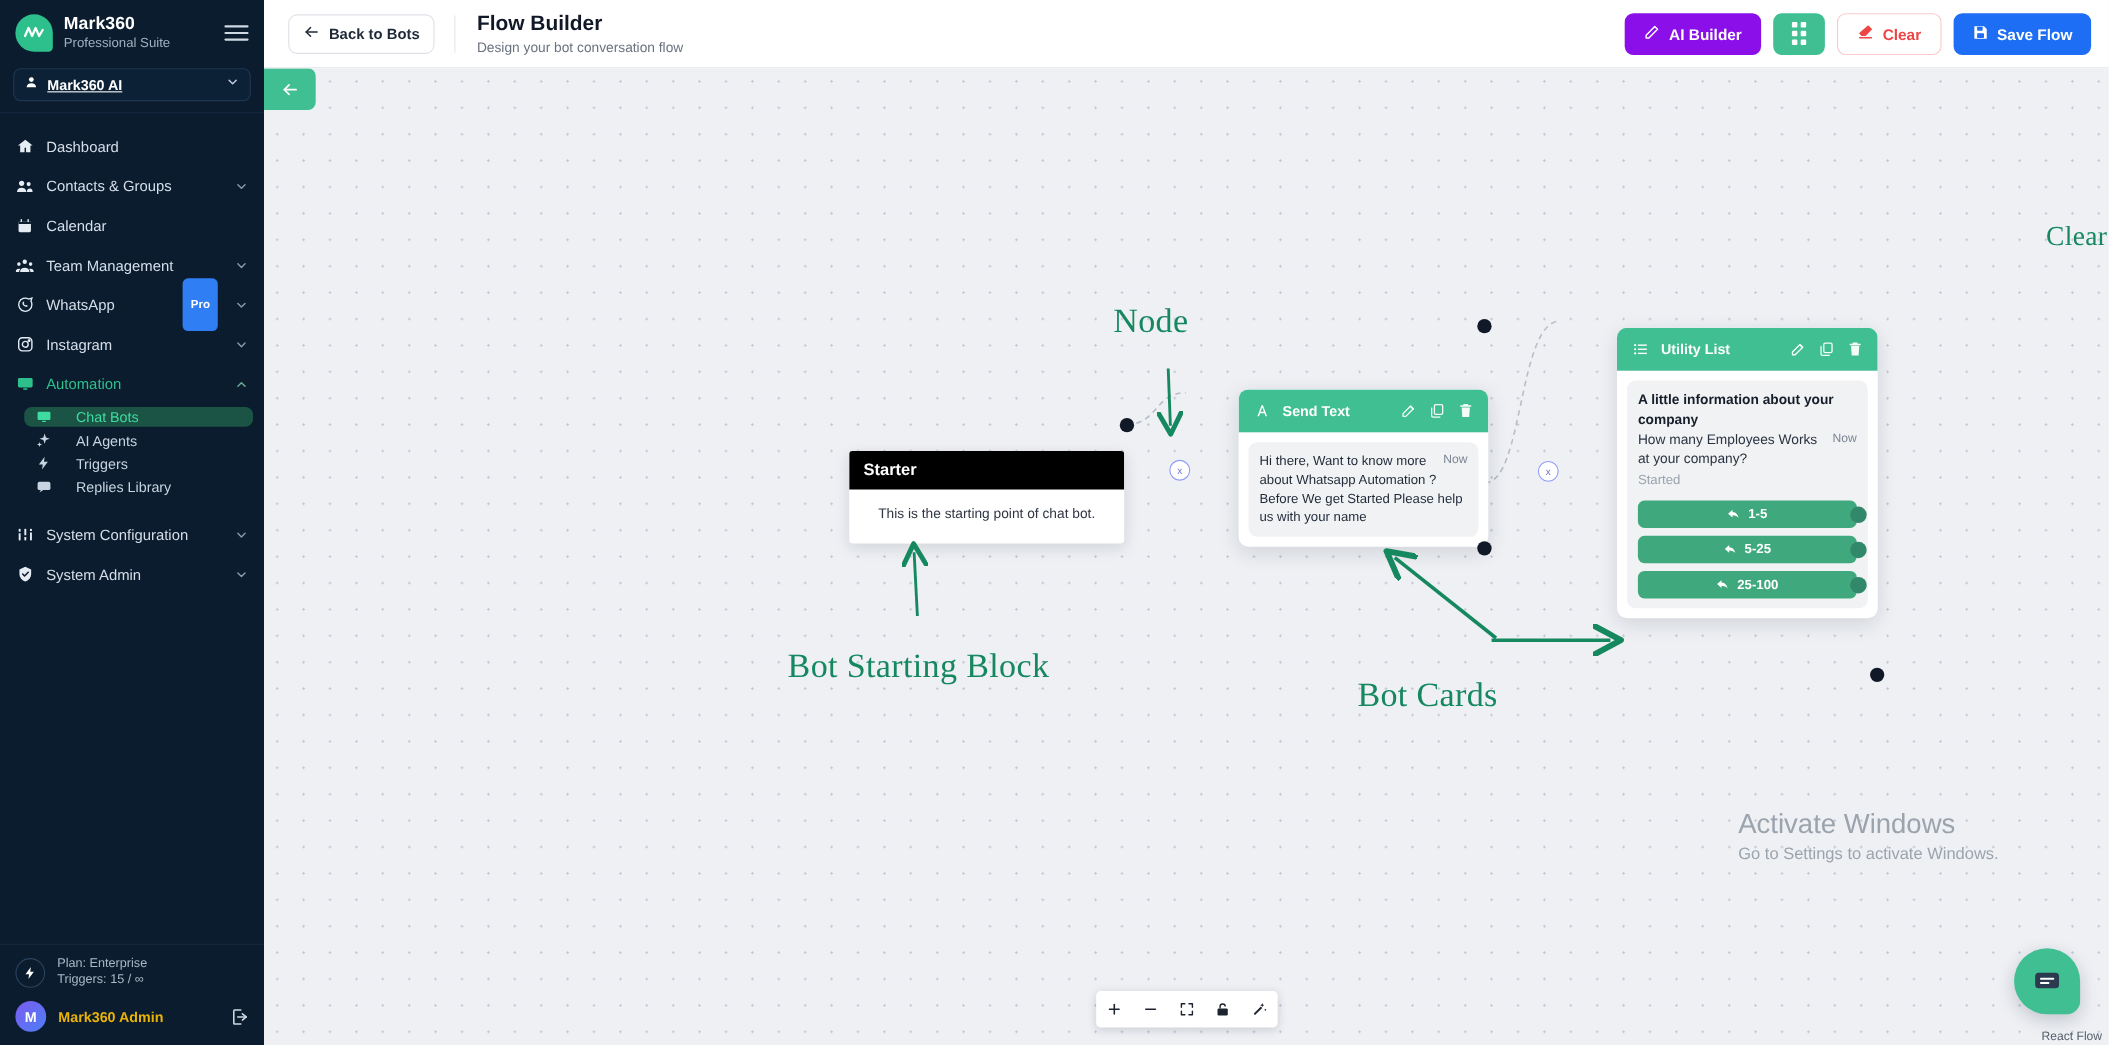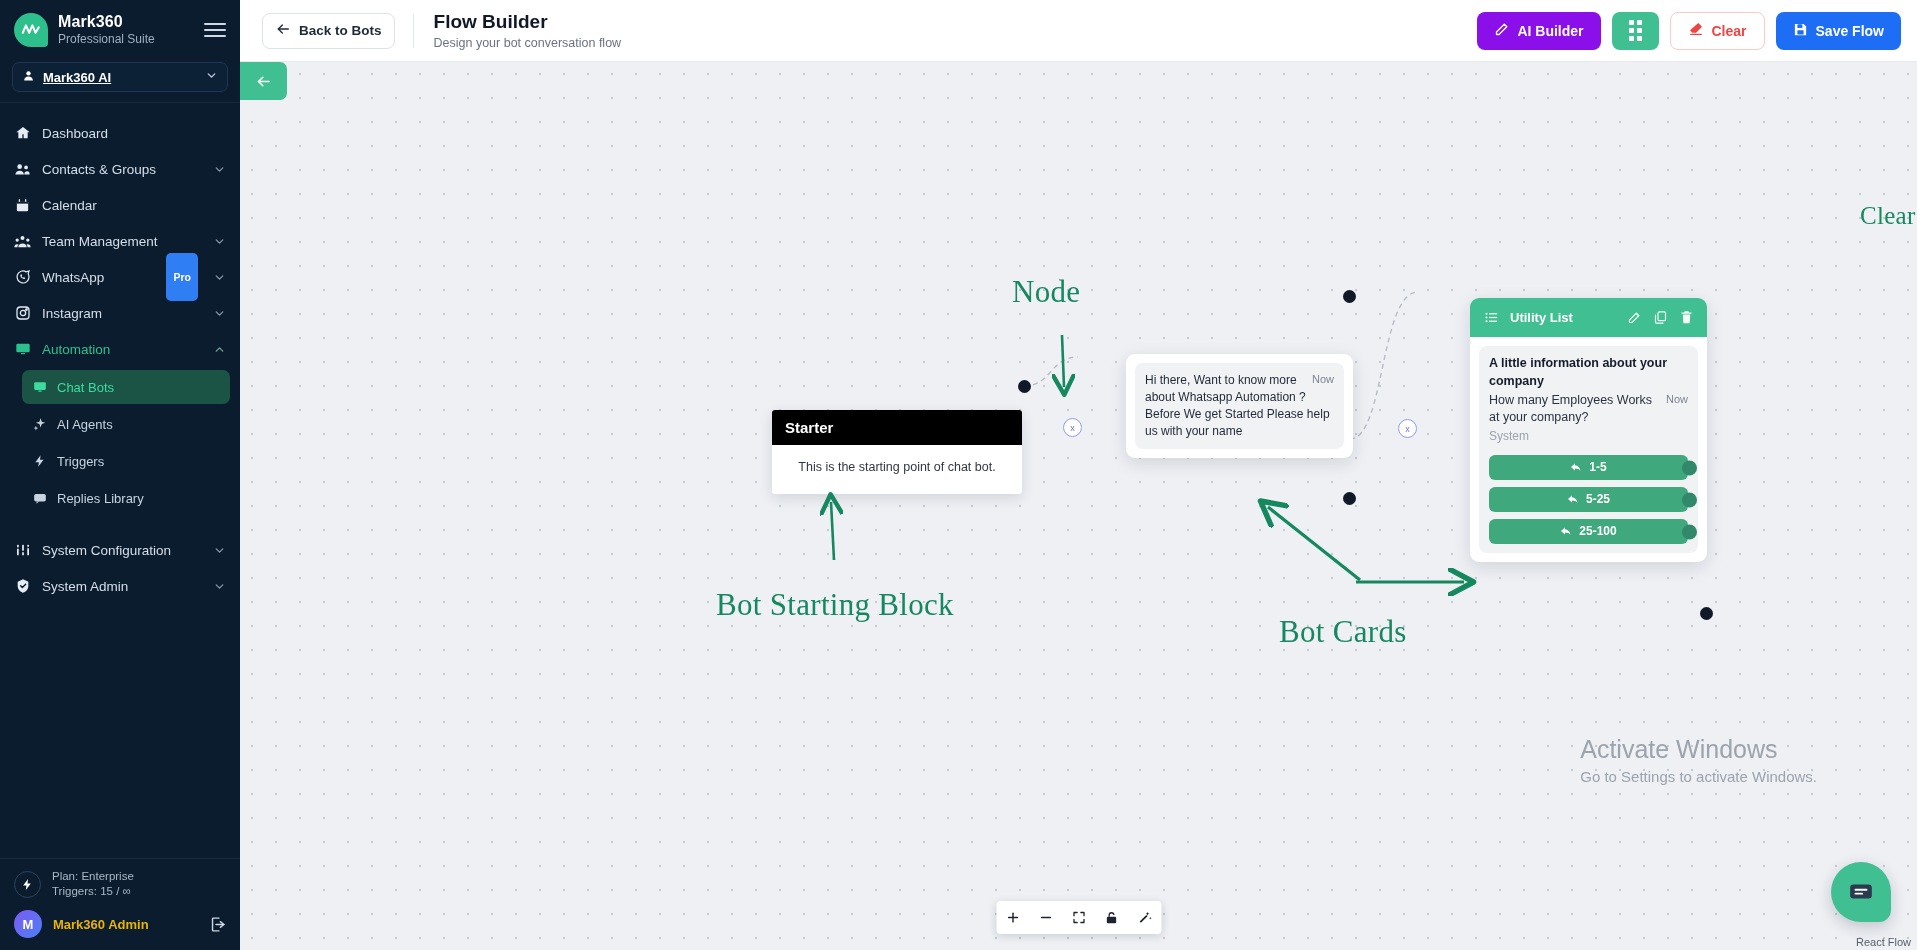--- a/index.html
+++ b/index.html
@@ -61,22 +61,22 @@
   }
   .nav-item .ico { width: 17px; height: 17px; display: flex; align-items: center; justify-content: center; flex: 0 0 17px; color: #e6ecf3; }
   .nav-item .label { flex: 1; white-space: nowrap; }
   .nav-item .chev { width: 13px; height: 13px; opacity: .75; }
   .nav-item.active > .ico, .nav-item.active > .label { color: #2ec08c; }
   .badge-pro {
     background: #2f7ef3; color: #fff; font-size: 10.5px; font-weight: 700;
     padding: 18px 7px; border-radius: 5px; margin-right: 4px;
   }
   .sub-item {
-    display: flex; align-items: center; gap: 10px;
-    height: 34px; margin: 3px 10px 3px 22px;
+    display: flex; align-items: center; gap: 22px;
+    height: 18px; margin: 3px 10px 3px 22px;
     padding: 0 10px; border-radius: 7px;
     font-size: 13px; color: #c7d3e0; cursor: pointer;
   }
   .sub-item .ico { width: 15px; height: 15px; display: flex; align-items: center; justify-content: center; flex: 0 0 15px; }
   .sub-item.active { background: #1b5444; color: #3ddba0; }
   .sub-item.active .ico { color: #3ddba0; }
   .sb-gap { height: 14px; }
 
   .sb-footer { border-top: 1px solid #16293e; padding: 10px 14px 12px 14px; margin-top: 10px; }
   .plan-row { display: flex; align-items: center; gap: 11px; margin-bottom: 10px; }
@@ -554,20 +554,46 @@
       </svg>
 
       <div class="node node-starter" style="left:532px; top:348px;">
         <div class="starter-head">Starter</div>
         <div class="starter-body">This is the starting point of chat bot.</div>
       </div>
       <div class="handle" style="left:778px; top:318px;"></div>
       <div class="edge-btn" style="left:823px; top:356px;">x</div>
 
       <div class="node node-card" style="left:886px; top:292px;">
+        <div class="card-head">
+          <span class="head-ico">
+            <svg width="15" height="15" viewBox="0 0 24 24" fill="#fff">
+                <path d="M11 4h2l6 16h-2.3l-1.6-4.6H8.9L7.3 20H5z M9.6 13.4h4.8L12 6.7z"></path>
+              </svg>
+          </span>
+          <span class="head-title">Send Text</span>
+          <span class="act">
+            <svg width="15" height="15" viewBox="0 0 24 24" fill="none" stroke="#fff" stroke-width="1.9" stroke-linecap="round" stroke-linejoin="round">
+                <path d="M4 20h4L19 9l-4-4L4 16z"></path>
+                <path d="M14.5 5.5 18.5 9.5"></path>
+              </svg>
+          </span>
+          <span class="act">
+            <svg width="15" height="15" viewBox="0 0 24 24" fill="none" stroke="#fff" stroke-width="1.9" stroke-linecap="round" stroke-linejoin="round">
+                <rect x="8" y="3" width="12" height="14" rx="2"></rect>
+                <path d="M16 21H6a2 2 0 0 1-2-2V8"></path>
+              </svg>
+          </span>
+          <span class="act">
+            <svg width="15" height="15" viewBox="0 0 24 24" fill="#fff">
+                <path d="M9 2h6l1 2h4v2H4V4h4z"></path>
+                <path d="M6 7h12l-1 14H7z"></path>
+              </svg>
+          </span>
+        </div>
         <div class="card-body">
           <div class="bubble">
             <span class="time">Now</span>
             <span>Hi there, Want to know more about Whatsapp Automation ? Before We get Started Please help us with your name</span>
           </div>
         </div>
       </div>
       <div class="handle" style="left:1103px; top:430px;"></div>
       <div class="handle" style="left:1103px; top:228px;"></div>
       <div class="edge-btn" style="left:1158px; top:357px;">x</div>
@@ -604,21 +630,21 @@
               </svg>
           </span>
         </div>
         <div class="card-body">
           <div class="bubble">
             <div class="b-title">A little information about your company</div>
             <div class="b-body">
               <span class="time">Now</span>
               <span>How many Employees Works at your company?</span>
             </div>
-            <div class="b-foot">System</div>
+            <div class="b-foot">Started</div>
 
             <div class="list-btns">
               <div class="list-btn">
                 <span class="reply-ico">
                   <svg width="12" height="12" viewBox="0 0 24 24" fill="#fff">
                       <path d="M10 7V3L2 10l8 7v-4c5 0 9 1.5 11 5-.7-5.5-4.8-11-11-11z"></path>
                     </svg>
                 </span>
                 <span>1-5</span>
                 <span class="list-handle"></span>
@@ -661,21 +687,21 @@
         <path d="M1120 518 L1028 445" fill="none" stroke="#16885f" stroke-width="3.2" marker-end="url(#ah)"></path>
         <path d="M1116 520 L1224 520" fill="none" stroke="#16885f" stroke-width="3.2" marker-end="url(#ah)"></path>
 
         <path d="M1695 130 L1700 -6" fill="none" stroke="#16885f" stroke-width="2.6" marker-end="url(#ah)"></path>
 
         <path d="M1795 158 L1797 -6" fill="none" stroke="#16885f" stroke-width="3" marker-end="url(#ah)"></path>
       </svg>
 
       <div class="ann ann-text" style="left:772px; top:212px;">Node</div>
       <div class="ann ann-text" style="left:476px; top:525px;">Bot Starting Block</div>
-      <div class="ann ann-text" style="left:1039px; top:552px;">Bot Cards</div>
+      <div class="ann ann-text" style="left:994px; top:552px;">Bot Cards</div>
       <div class="ann ann-text sm" style="left:1620px; top:140px;">Clear Flow</div>
 
       <div class="watermark">
         <div class="wm-title">Activate Windows</div>
         <div class="wm-sub">Go to Settings to activate Windows.</div>
       </div>
 
       <div class="bottom-toolbar">
         <div class="tb-btn">
           <svg width="15" height="15" viewBox="0 0 24 24" fill="none" stroke="currentColor" stroke-width="2.3" stroke-linecap="round">

